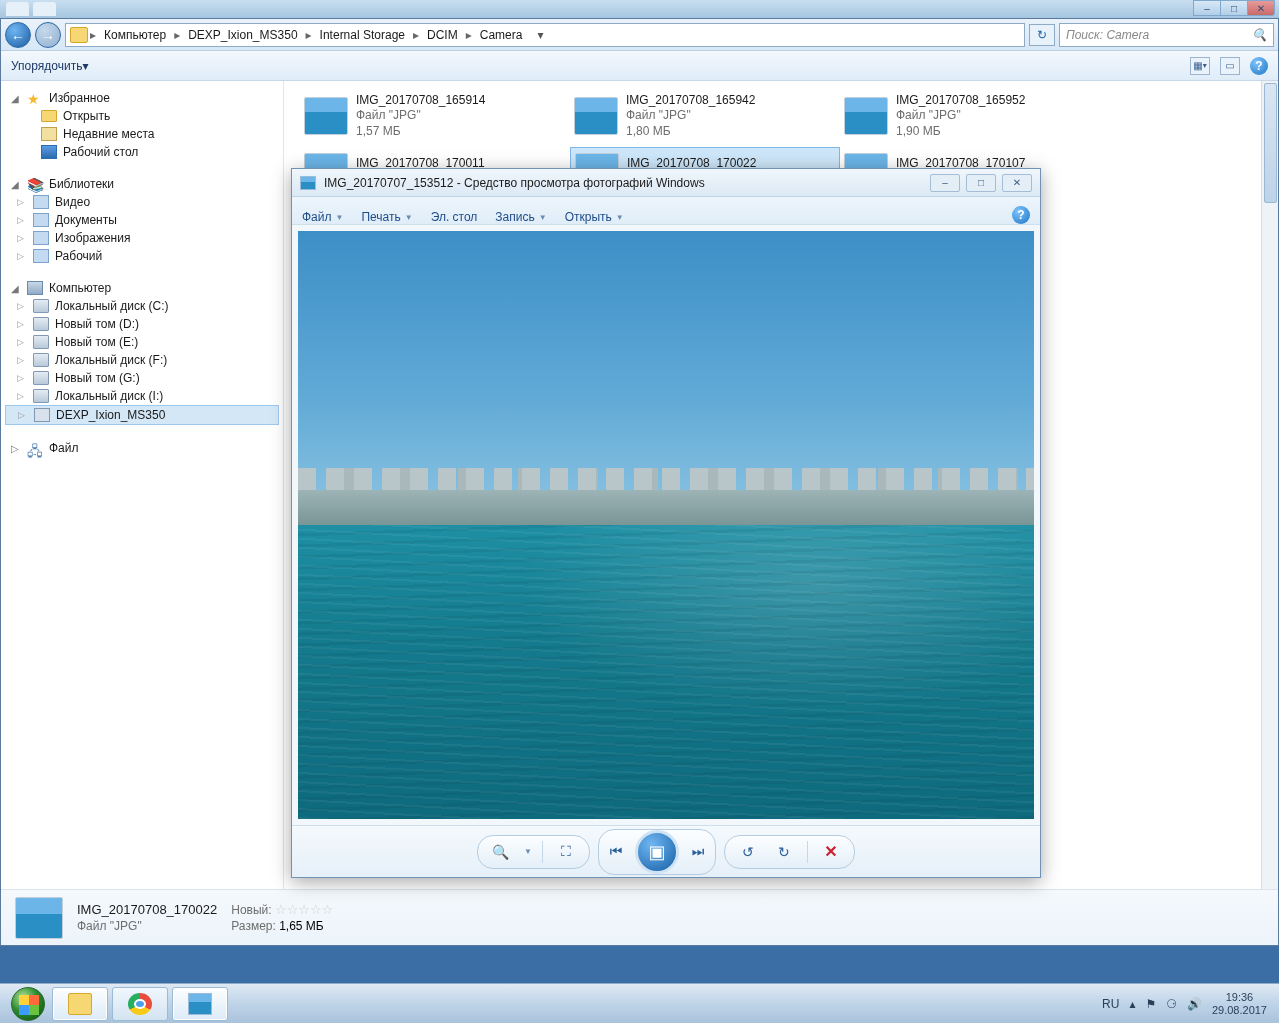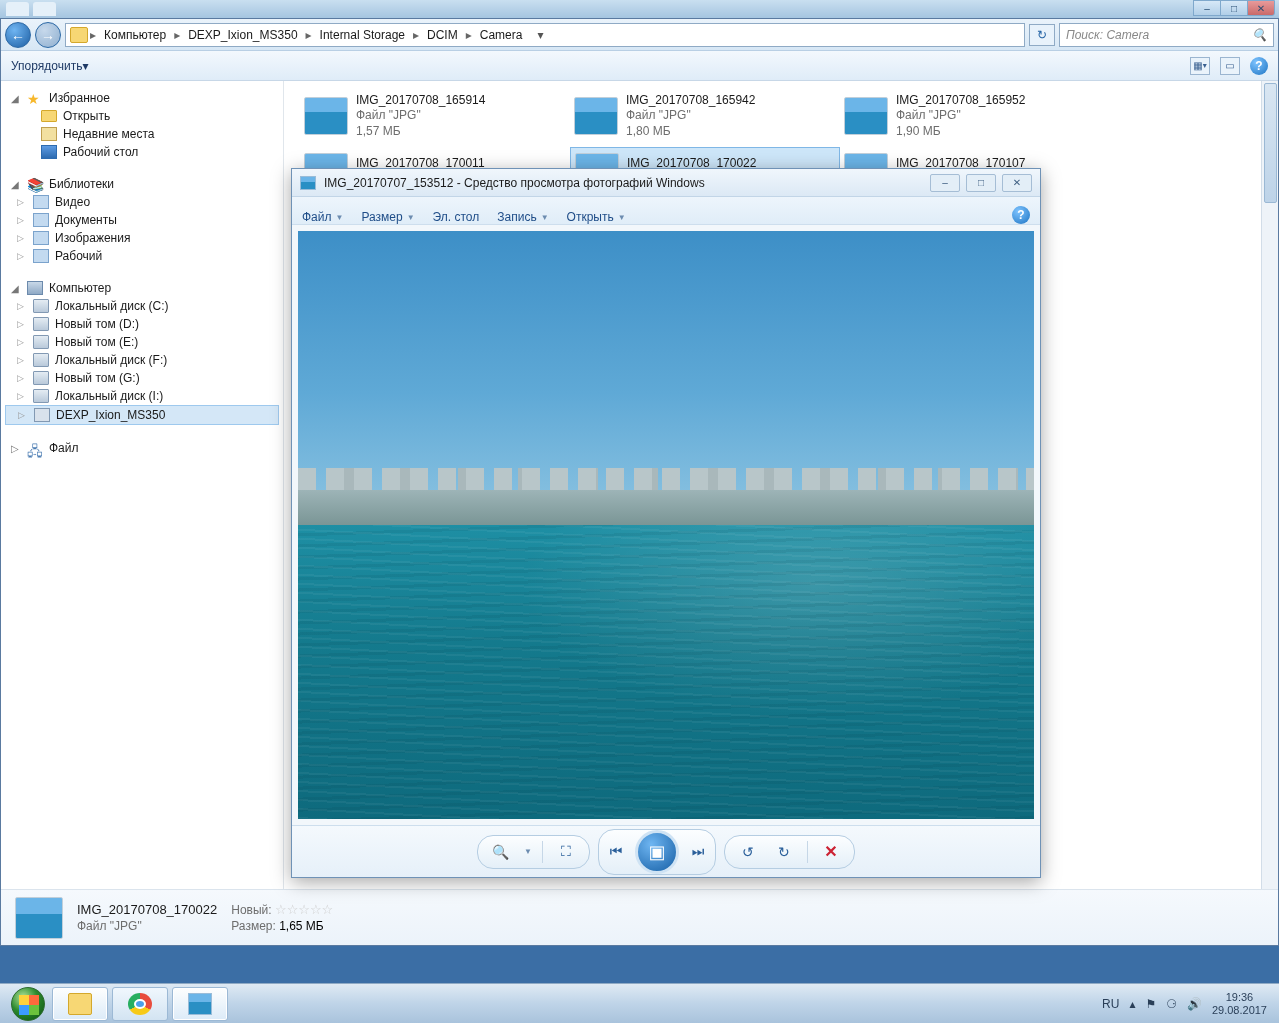--- a/index.html
+++ b/index.html
@@ -386,21 +386,21 @@
       <div>□</div>
       <div>✕</div>
     </div>
   </div>
   <div class="viewer-menu">
     <span class="mi">
         <span>Файл</span>
         <span class="dd">▼</span>
       </span>
     <span class="mi">
-        <span>Размер</span>
+        <span>Печать</span>
         <span class="dd">▼</span>
       </span>
     <span class="mi">
         <span>Эл. стол</span>
       </span>
     <span class="mi">
         <span>Запись</span>
         <span class="dd">▼</span>
       </span>
     <span class="mi">

